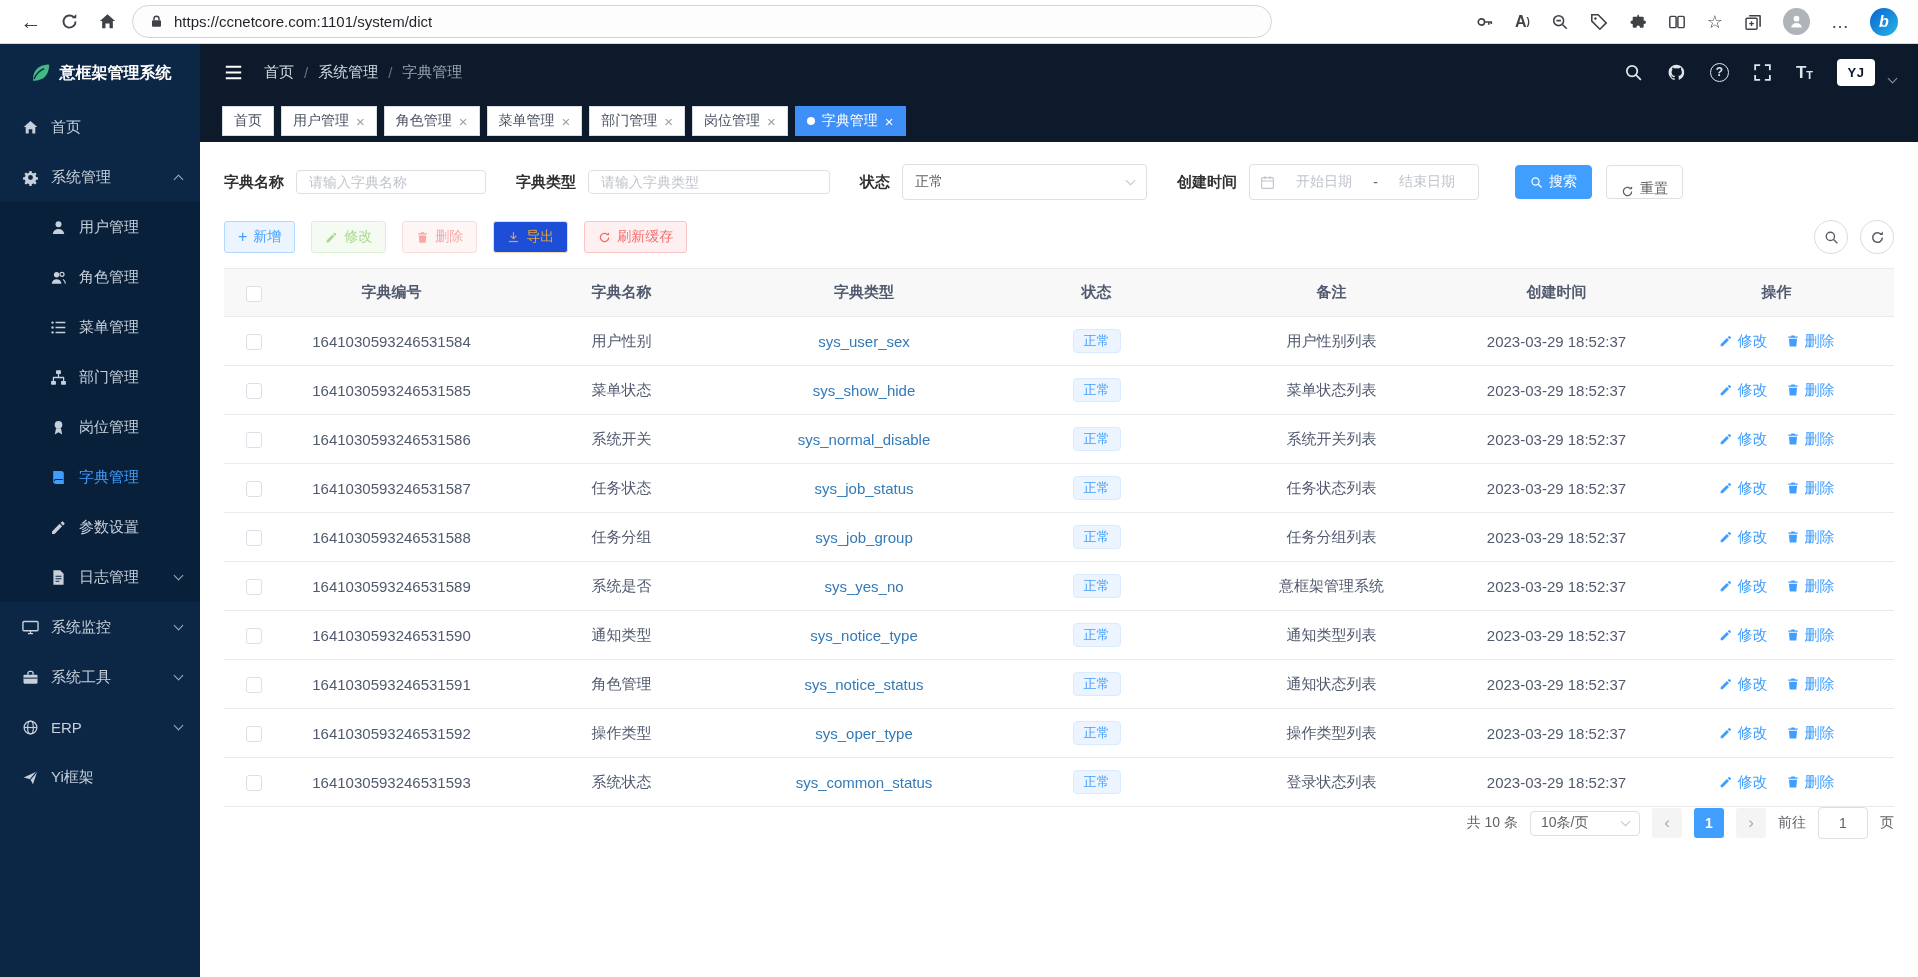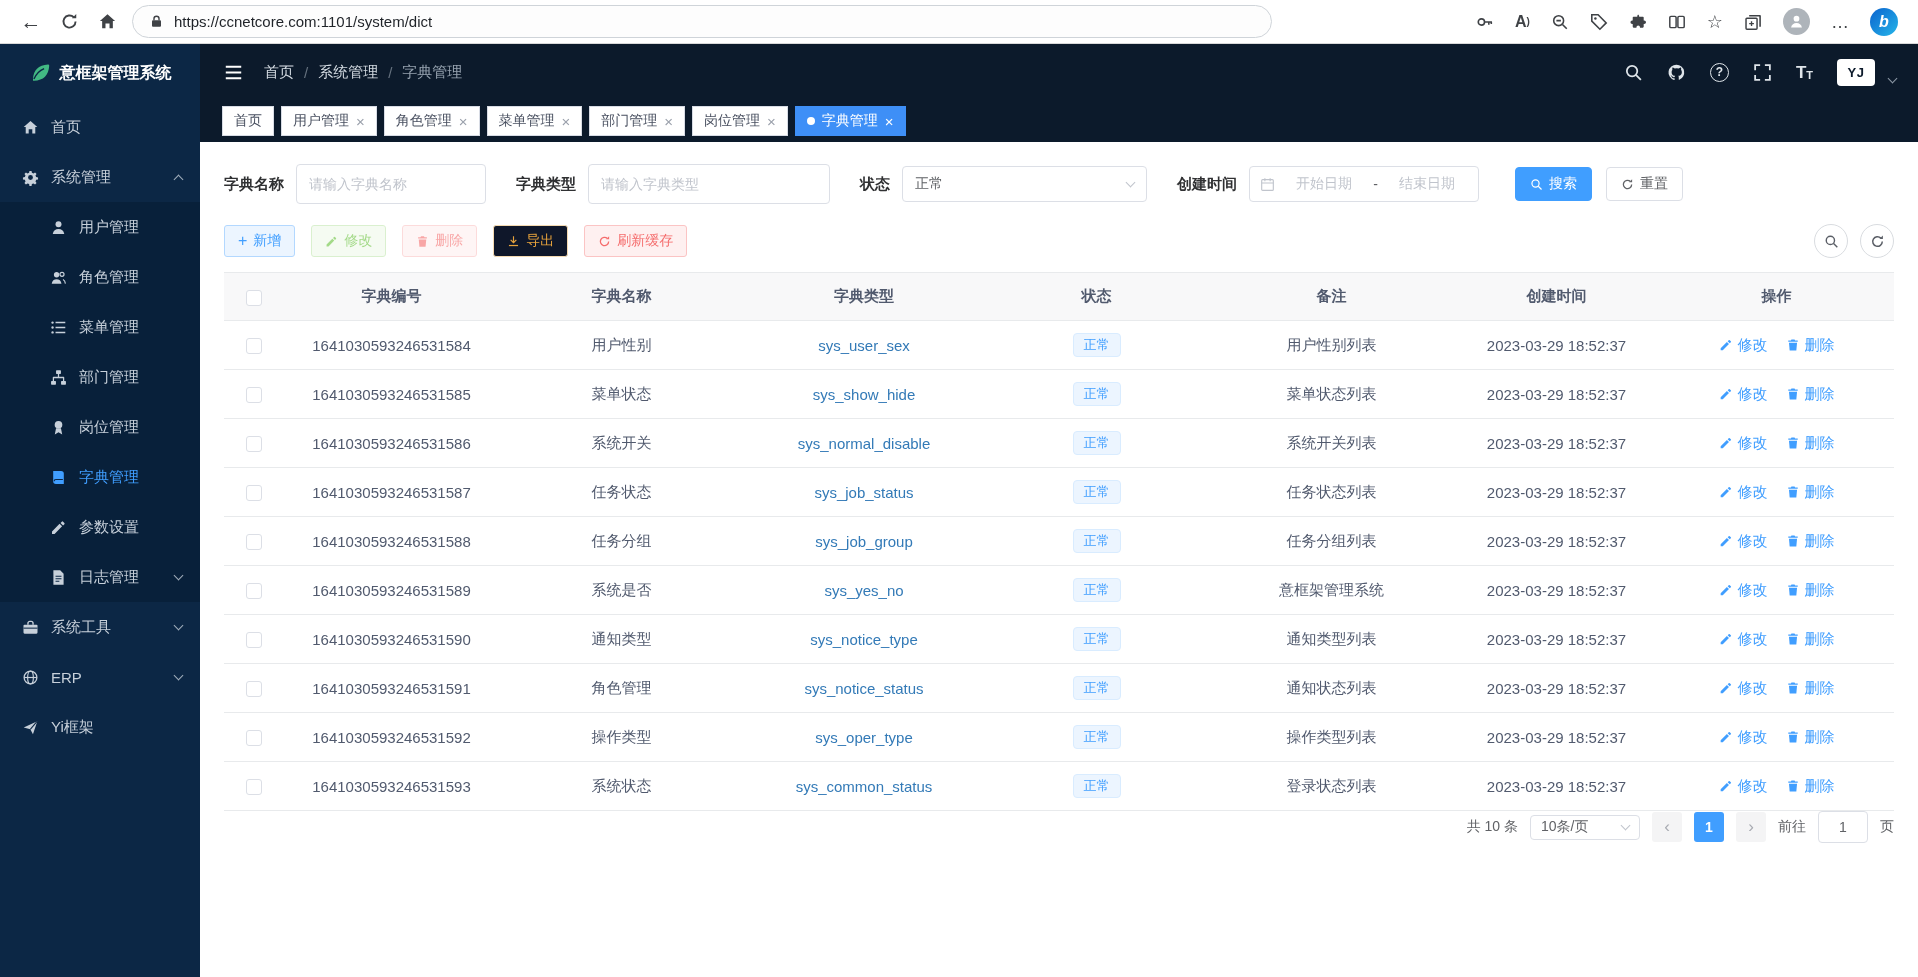--- a/index.html
+++ b/index.html
@@ -61,42 +61,42 @@
   .tab.active{background:#3e8ff7;border-color:#3e8ff7;color:#fff;}
   .tab.active .tclose{color:#fff;}
   .dot{width:8px;height:8px;border-radius:50%;background:#fff;flex:none;}
 
   
   .content{flex:1;background:#fff;padding:16px 24px 0;}
   .filter-row{display:flex;align-items:center;gap:30px;margin-top:6px;font-size:15px;}
   .fgroup{display:flex;align-items:center;gap:12px;}
   .fgroup.btns{gap:14px;margin-left:6px;}
   .f-label{font-weight:700;color:#303133;white-space:nowrap;}
-  .f-input{height:40px;border:1px solid #dcdfe6;border-radius:4px;padding:0 12px;font-size:14px;color:#606266;outline:none;font-family:inherit;}
+  .f-input{height:24px;border:1px solid #dcdfe6;border-radius:4px;padding:0 12px;font-size:14px;color:#606266;outline:none;font-family:inherit;}
   .f-input::placeholder{color:#c0c4cc;}
   .w190{width:190px;}.w242{width:242px;}
   .f-select{width:245px;height:36px;border:1px solid #dcdfe6;border-radius:4px;display:flex;align-items:center;padding:0 12px;color:#606266;font-size:14px;cursor:pointer;}
   .sel-chev{margin-left:auto;width:7px;height:7px;border-right:1.4px solid #c0c4cc;border-bottom:1.4px solid #c0c4cc;transform:rotate(45deg);margin-top:-3px;}
   .date-range{width:230px;height:36px;border:1px solid #dcdfe6;border-radius:4px;display:flex;align-items:center;padding:0 10px;gap:8px;color:#c0c4cc;font-size:14px;cursor:pointer;}
   .date-range .ci svg{width:15px;height:15px;}
   .dr-text{flex:1;text-align:center;white-space:nowrap;}
   .dr-sep{color:#606266;}
 
   .btn{height:34px;display:inline-flex;align-items:center;gap:6px;padding:0 14px;border-radius:4px;font-size:14px;border:1px solid transparent;cursor:pointer;font-family:inherit;white-space:nowrap;background:#fff;}
   .btn .ci svg{width:13px;height:13px;}
   .btn-search{background:#409eff;border-color:#409eff;color:#fff;}
-  .btn-reset{background:#fff;border-color:#dcdfe6;color:#606266;}
+  .btn-reset{background:#fff;border-color:#dcdfe6;color:#606266;align-items:flex-end;}
 
   .toolbar{display:flex;align-items:center;gap:16px;margin:20px 0 14px;}
   .btn-sm{height:32px;padding:0 13px;border-radius:3px;}
   .plus{font-size:16px;line-height:1;}
   .btn-add{background:#ecf5ff;border-color:#b3d8ff;color:#409eff;}
   .btn-edit{background:#f0f9eb;border-color:#c2e7b0;color:#67c23a;opacity:.6;}
   .btn-del{background:#fef0f0;border-color:#fbc4c4;color:#f56c6c;opacity:.6;}
-  .btn-export{background:#0f172a;border-color:#f5dab1;color:#e6a23c;}
+  .btn-export{background:#1d4ed8;border-color:#f5dab1;color:#e6a23c;}
   .btn-cache{background:#fef0f0;border-color:#fbc4c4;color:#f56c6c;}
   .toolbar-right{margin-left:auto;display:flex;align-items:center;gap:12px;}
   .circle-btn{width:34px;height:34px;border:1px solid #d9dce0;border-radius:50%;background:#fff;display:flex;align-items:center;justify-content:center;color:#5a5e66;cursor:pointer;}
   .circle-btn .ci svg{width:15px;height:15px;}
 
   table.grid{width:100%;border-collapse:collapse;table-layout:fixed;font-size:15px;}
   .grid th{height:48px;background:#f8f8f9;color:#515a6e;font-weight:700;border-top:1px solid #e8eaec;border-bottom:1px solid #e8eaec;text-align:center;}
   .grid td{height:49px;border-bottom:1px solid #e8eaec;color:#515a6e;text-align:center;white-space:nowrap;overflow:hidden;}
   .cb{display:inline-block;width:16px;height:16px;border:1px solid #dcdfe6;border-radius:3px;background:#fff;vertical-align:middle;cursor:pointer;}
   .tag{display:inline-block;padding:3px 10px;font-size:13px;background:#ecf5ff;border:1px solid #d9ecff;color:#409eff;border-radius:4px;line-height:1.3;}
@@ -291,20 +291,30 @@
           <span class="mi-label">参数设置</span>
         </div>
         <div class="menu-item sub">
           <span class="mi-icon">
             <svg viewBox="0 0 16 16" fill="currentColor" xmlns="http://www.w3.org/2000/svg">
               <path d="M3.2 1.2h6.4l3.2 3.2v10.4H3.2Z"></path>
               <path d="M5.2 6.8h5.6M5.2 9.2h5.6M5.2 11.6h3.6" stroke="#0c2745" stroke-width="1" fill="none"></path>
             </svg>
           </span>
           <span class="mi-label">日志管理</span>
+          <span class="chev down"></span>
+        </div>
+        <div class="menu-item">
+          <span class="mi-icon">
+            <svg viewBox="0 0 16 16" fill="currentColor" xmlns="http://www.w3.org/2000/svg">
+              <rect x=".9" y="2.4" width="14.2" height="8.6" rx=".9" fill="none" stroke="currentColor" stroke-width="1.3"></rect>
+              <path d="M5.6 13.8h4.8M8 11v2.8" stroke="currentColor" stroke-width="1.3" fill="none"></path>
+            </svg>
+          </span>
+          <span class="mi-label">系统监控</span>
           <span class="chev down"></span>
         </div>
         <div class="menu-item">
           <span class="mi-icon">
             <svg viewBox="0 0 16 16" fill="currentColor" xmlns="http://www.w3.org/2000/svg">
               <rect x="1.4" y="5.4" width="13.2" height="8.4" rx="1"></rect>
               <path d="M5.6 5.4V4a1.8 1.8 0 0 1 1.8-1.8h1.2A1.8 1.8 0 0 1 10.4 4v1.4" fill="none" stroke="currentColor" stroke-width="1.3"></path>
               <path d="M1.4 8.6h13.2" stroke="#0c2745" stroke-width="1" fill="none"></path>
             </svg>
           </span>

